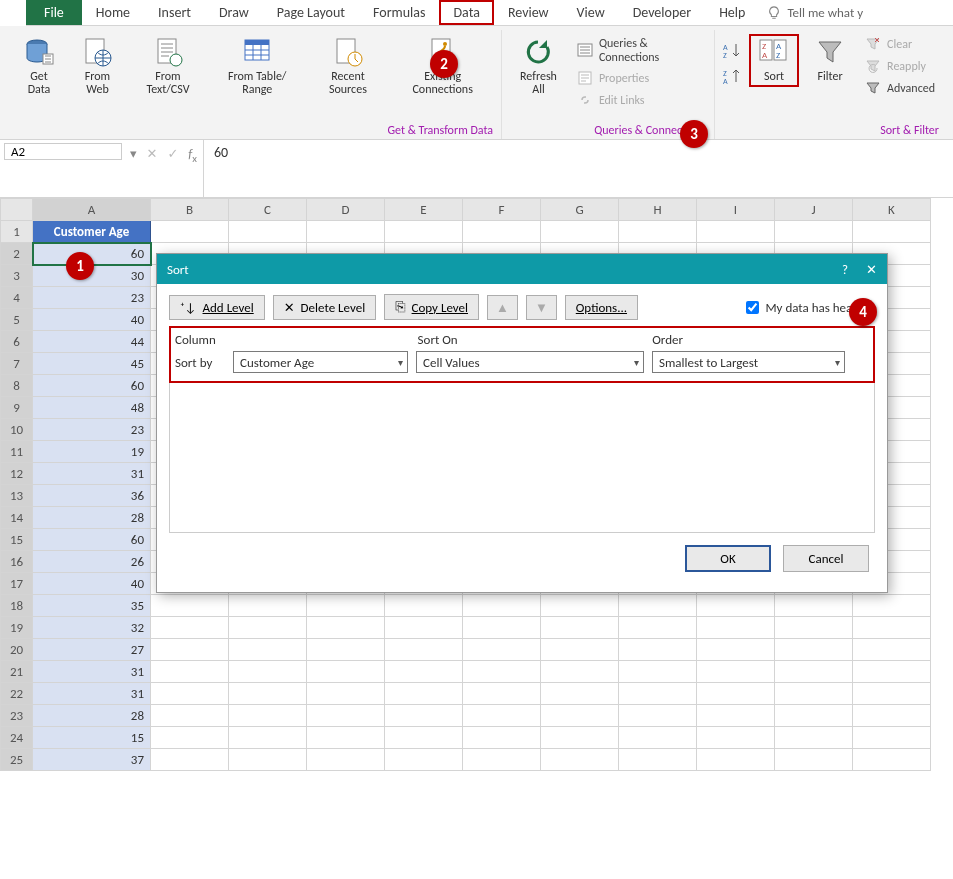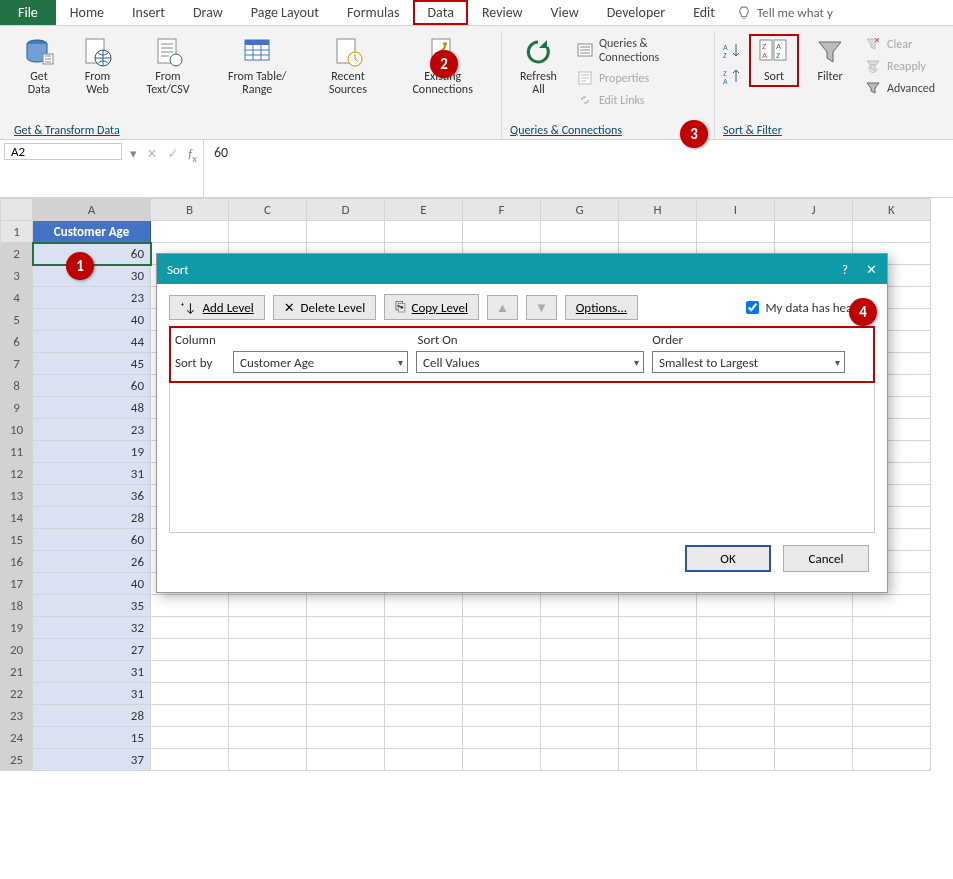--- a/index.html
+++ b/index.html
@@ -1,31 +1,31 @@
 <!DOCTYPE html>
 <html><head>
 <meta charset="utf-8">
 <style>
 * { box-sizing: border-box; margin: 0; padding: 0; font-family: "Segoe UI", Calibri, sans-serif; }
 body { background: #fff; width: 953px; height: 879px; overflow: hidden; position: relative; font-size: 13px; color: #333; }
 
 
-.menubar { display: flex; height: 26px; background: #fff; border-bottom: 1px solid #d4d4d4; }
+.menubar { display: flex; height: 26px; background: #fff; border-bottom: 1px solid #d4d4d4; margin-left: 26px; }
 .menu-file { background: #217346; color: #fff; padding: 4px 18px; font-size: 14px; }
 .menu-item { padding: 4px 14px; font-size: 14px; color: #444; cursor: pointer; }
 .menu-item.active { border: 2px solid #c00000; padding: 2px 12px; }
 .tell-me { display:flex; align-items:center; gap:6px; padding:4px 8px; color:#666; }
 .bulb-icon { width:14px; height:14px; }
 
 
 .ribbon { display:flex; height:114px; background:#f3f3f3; border-bottom:1px solid #d4d4d4; padding:4px 6px 0 6px; position:relative;}
 .ribbon-group { display:flex; flex-direction:column; align-items:center; padding:0 8px; border-right:1px solid #e0e0e0; }
 .ribbon-group:last-child { border-right:none;}
 .group-items { display:flex; align-items:flex-start; gap:6px; flex:1; padding-top:4px;}
-.group-label { font-size:12px; color:#0c4a6e; padding:3px 0 2px; text-align:left; width:100%;text-decoration:underline; }
+.group-label { font-size:12px; color:#a21caf; padding:3px 0 2px; text-align:right; width:100%; }
 .rbtn { display:flex; flex-direction:column; align-items:center; gap:2px; padding:2px 4px; cursor:pointer; min-width:50px; }
 .rbtn .ico { width:32px; height:32px; display:flex; align-items:center; justify-content:center; }
 .rbtn .lbl { font-size:12px; text-align:center; line-height:1.1; }
 .rbtn-small { display:flex; align-items:center; gap:6px; padding:2px 4px; cursor:pointer; font-size:12px; color:#444;}
 .rbtn-small.dis { color:#aaa; }
 .rbtn-small .ico-s { width:16px; height:16px; }
 .sort-outlined { border:2px solid #c00000; padding:0 6px 2px 6px;}
 .vstack { display:flex; flex-direction:column; gap:2px; }
 
 
@@ -90,21 +90,21 @@
   <div id="menu-items" style="display: flex;">
       <div class="menu-item">Home</div>
       <div class="menu-item">Insert</div>
       <div class="menu-item">Draw</div>
       <div class="menu-item">Page Layout</div>
       <div class="menu-item">Formulas</div>
       <div class="menu-item active">Data</div>
       <div class="menu-item">Review</div>
       <div class="menu-item">View</div>
       <div class="menu-item">Developer</div>
-      <div class="menu-item">Edit</div>
+      <div class="menu-item">Help</div>
     </div>
   <div class="tell-me">
     <svg class="bulb-icon" viewBox="0 0 16 16">
         <path fill="none" stroke="#888" stroke-width="1.2" d="M8 1a5 5 0 0 0-3 9v2h6v-2a5 5 0 0 0-3-9zM6 14h4"></path>
       </svg>
     <span>Tell me what y</span>
   </div>
 </div>
 
 <div class="ribbon">

